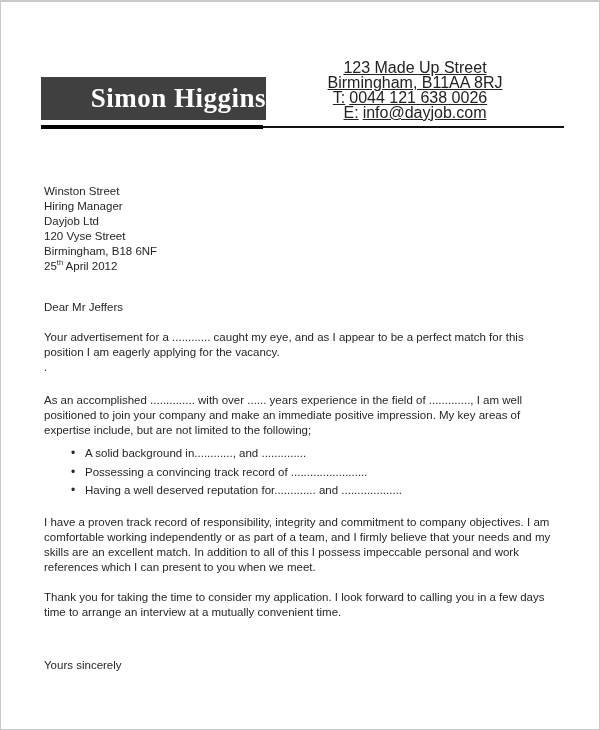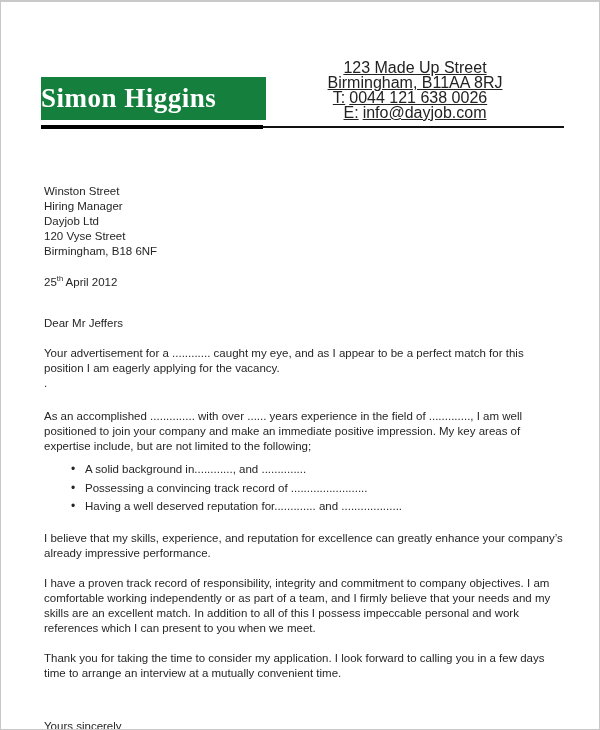--- a/index.html
+++ b/index.html
@@ -20,27 +20,27 @@
     overflow: hidden;
   }
   
   .letterhead {
     margin: 58px 35px 0 40px;
     display: flex;
     justify-content: space-between;
     align-items: flex-end;
   }
   .name-box {
-    background: #15803d;
+    background: #404040;
     color: #ffffff;
     width: 225px;
     height: 43px;
     display: flex;
     align-items: center;
-    justify-content: flex-start;
+    justify-content: flex-end;
     font-family: "Liberation Serif", serif;
     font-weight: bold;
     font-size: 27px;
     letter-spacing: 0.5px;
     flex: 0 0 auto;
   }
   .contact-block {
     text-align: center;
     font-size: 16px;
     line-height: 15px;
@@ -72,21 +72,21 @@
     height: 2px;
     background: #111111;
   }
   
   .letter {
     padding: 0 35px 0 43px;
     font-size: 11.5px;
     line-height: 15px;
   }
   .recipient-block { margin-top: 54px; }
-  .date-line { margin-top: 16px; }
+  .date-line { }
   .date-line sup { font-size: 7.5px; line-height: 0; }
   .salutation { margin-top: 26px; }
   .para { margin-top: 15px; }
   .para-tight { margin-top: 18px; }
   .stray-dot { line-height: 15px; }
   .bullet-list { margin: 6px 0 0 0; }
   .bullet-item {
     display: flex;
     line-height: 18.5px;
   }
@@ -147,20 +147,19 @@
       <div class="bullet-item">
         <span class="bullet-dot">•</span>
         <span>Possessing a convincing track record of ........................</span>
       </div>
       <div class="bullet-item">
         <span class="bullet-dot">•</span>
         <span>Having a well deserved reputation for............. and ...................</span>
       </div>
     </div>
 
-    <div class="para">I believe that my skills, experience, and reputation for excellence can greatly enhance your company’s already impressive performance.</div>
     <div class="para">I have a proven track record of responsibility, integrity and commitment to company objectives. I am comfortable working independently or as part of a team, and I firmly believe that your needs and my skills are an excellent match. In addition to all of this I possess impeccable personal and work references which I can present to you when we meet.</div>
     <div class="para">Thank you for taking the time to consider my application. I look forward to calling you in a few days time to arrange an interview at a mutually convenient time.</div>
 
     <div class="signoff">Yours sincerely</div>
 
   </div>
 </div>
 
 </body></html>

